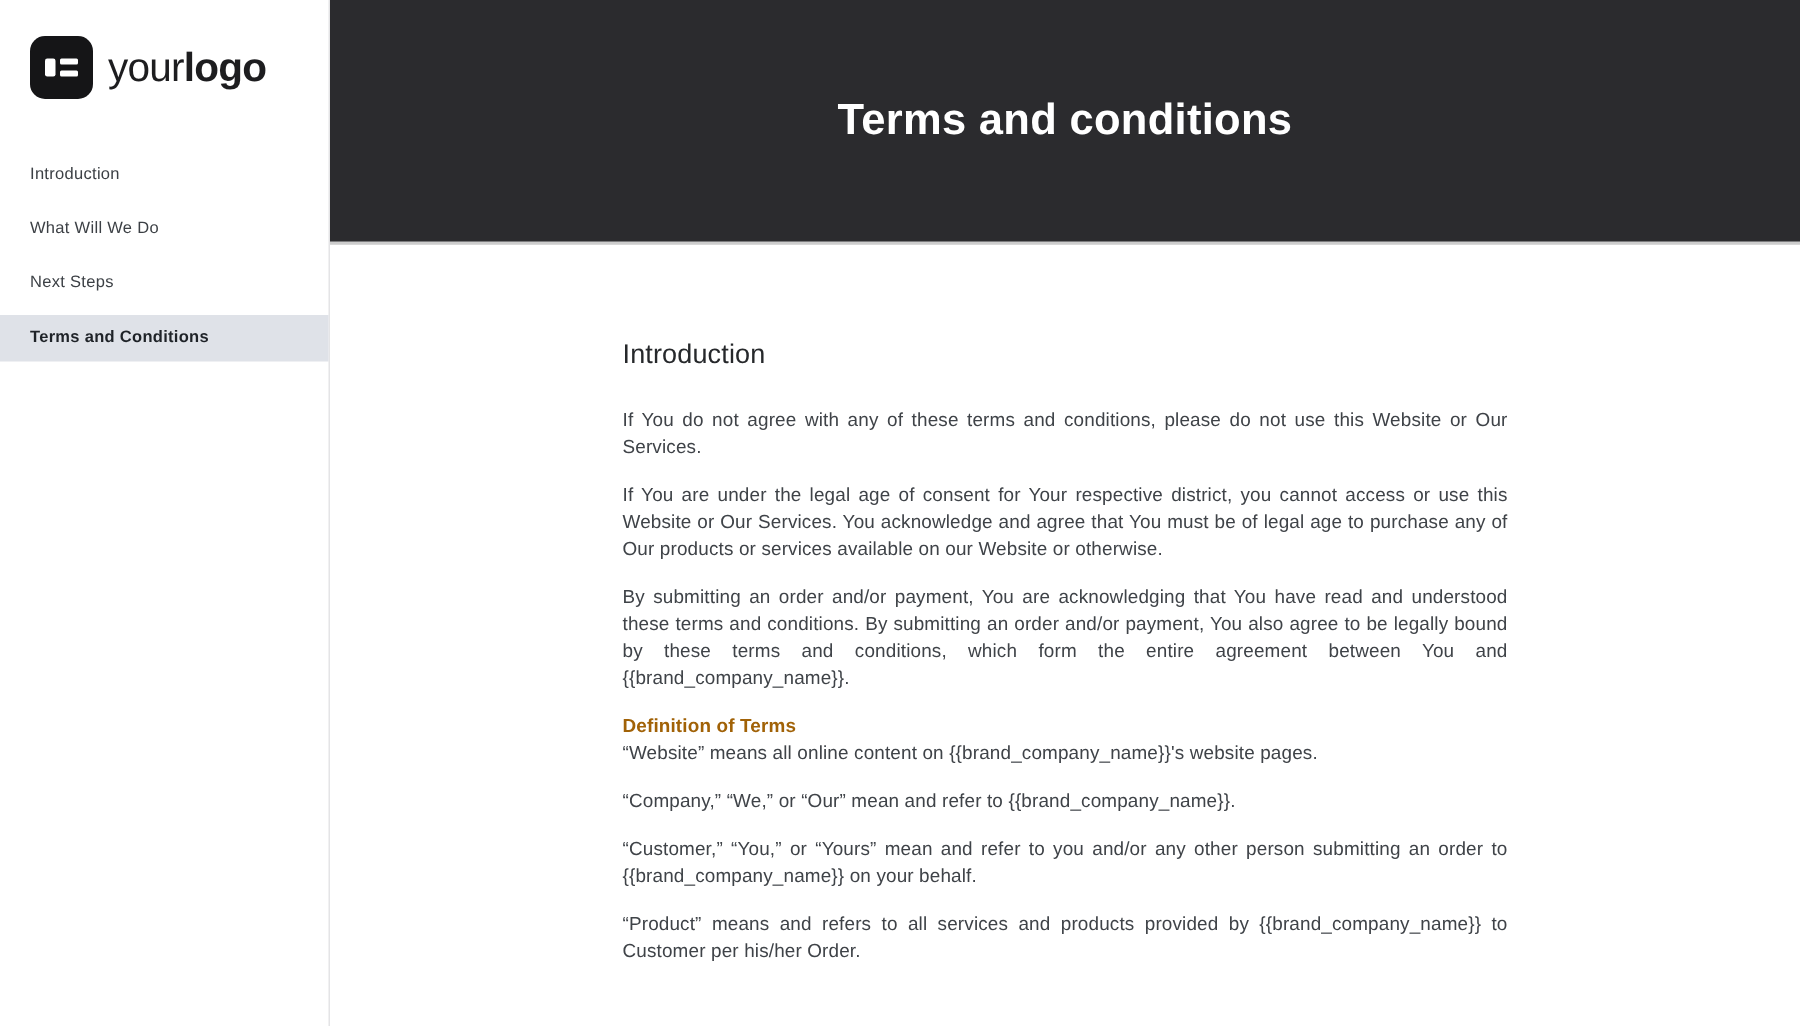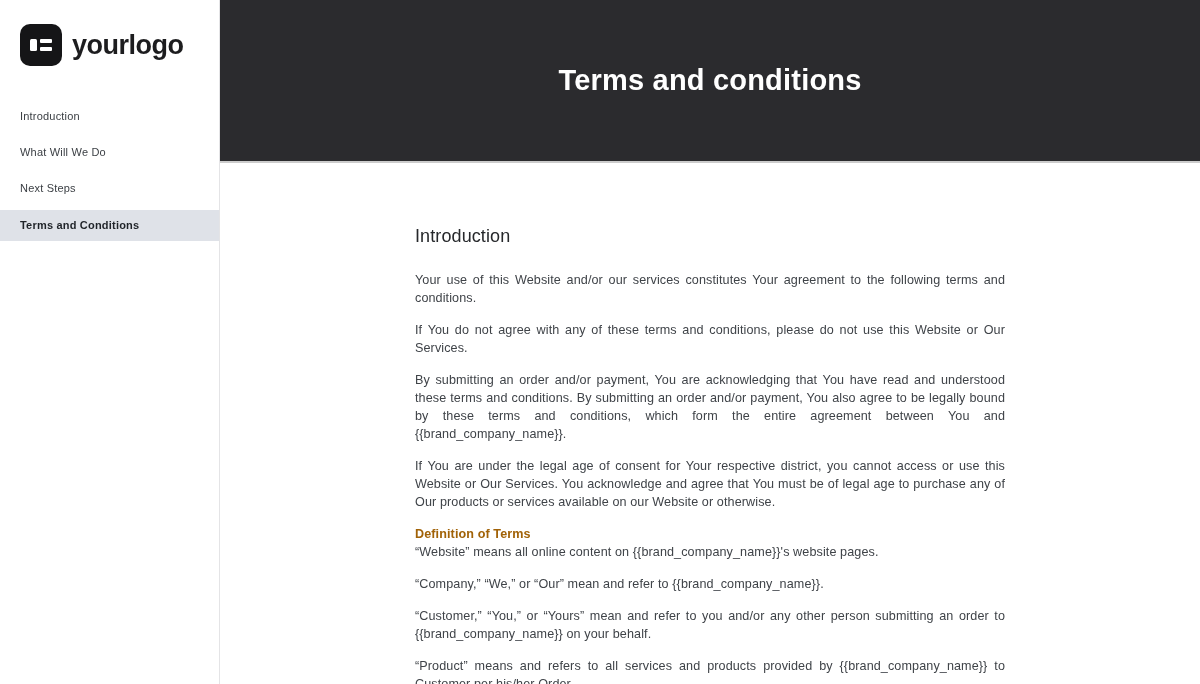--- a/index.html
+++ b/index.html
@@ -22,21 +22,21 @@
     display: flex; align-items: center;
     padding: 0 20px; margin-bottom: 36px;
   }
   .logo-icon {
     width: 42px; height: 42px; display: block; flex: 0 0 auto;
   }
   .logo-text {
     margin-left: 10px;
     font-size: 27px; color: #1d1d1f; letter-spacing: -0.5px;
   }
-  .logo-text .bold { font-weight: 700; }
+  .logo-text .bold { font-weight: 400; }
   .logo-text .light { font-weight: 700; }
   .nav { list-style: none; }
   .nav-item {
     display: block;
     padding: 8px 20px;
     font-size: 11px;
     line-height: 13px;
     color: #3c4045;
     letter-spacing: 0.2px;
     margin-bottom: 7px;
@@ -119,24 +119,23 @@
   </aside>
 
   <main class="main">
     <header class="banner">
       <h1 class="banner-title">Terms and conditions</h1>
     </header>
     <section class="content">
       <div class="doc">
         <h2>Introduction</h2>
 
-        <p><span>Your use of this Website and/or our services constitutes Your agreement to the following terms and conditions.</span></p>
         <p><span>If You do not agree with any of these terms and conditions, please do not use this Website or Our Services.</span></p>
+        <p><span>If You are under the legal age of consent for Your respective district, you cannot access or use this Website or Our Services. You acknowledge and agree that You must be of legal age to purchase any of Our products or services available on our Website or otherwise.</span></p>
         <p><span>By submitting an order and/or payment, You are acknowledging that You have read and understood these terms and conditions. By submitting an order and/or payment, You also agree to be legally bound by these terms and conditions, which form the entire agreement between You and {{brand_company_name}}.</span></p>
-        <p><span>If You are under the legal age of consent for Your respective district, you cannot access or use this Website or Our Services. You acknowledge and agree that You must be of legal age to purchase any of Our products or services available on our Website or otherwise.</span></p>
         <p><strong class="para-heading">Definition of Terms</strong><span>“Website” means all online content on {{brand_company_name}}'s website pages.</span></p>
         <p><span>“Company,” “We,” or “Our” mean and refer to {{brand_company_name}}.</span></p>
         <p><span>“Customer,” “You,” or “Yours” mean and refer to you and/or any other person submitting an order to {{brand_company_name}} on your behalf.</span></p>
         <p><span>“Product” means and refers to all services and products provided by {{brand_company_name}} to Customer per his/her Order.</span></p>
 
       </div>
     </section>
   </main>
 
 </div>

